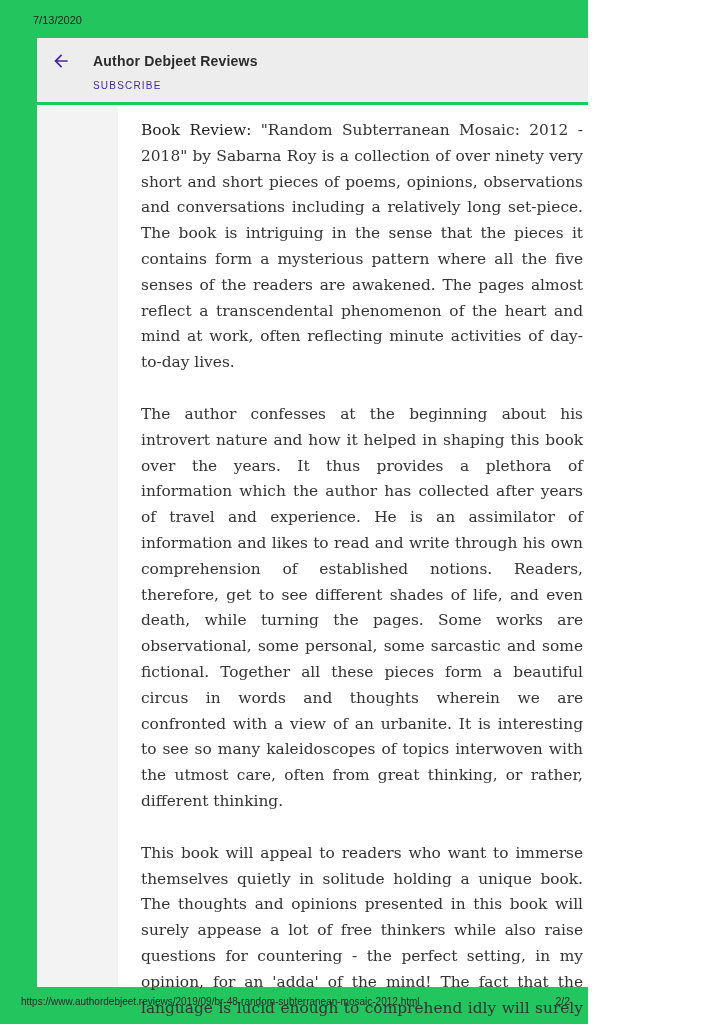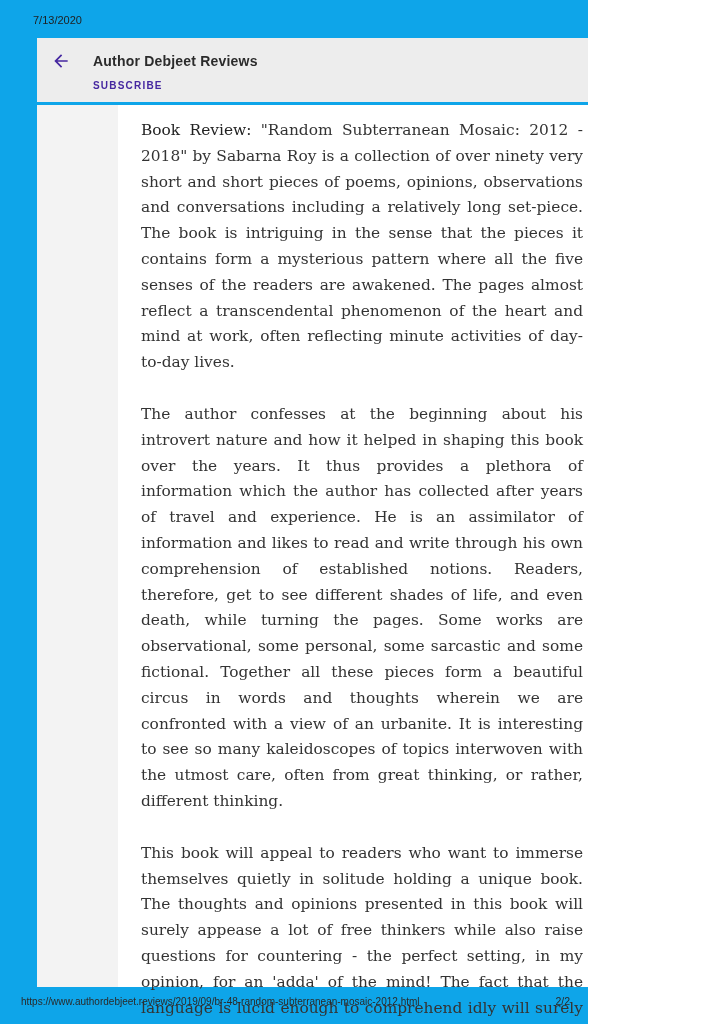--- a/index.html
+++ b/index.html
@@ -7,21 +7,21 @@
     --header-bg:#ededed;
     --column-bg:#f3f3f3;
     --body-text:#333333;
     --chrome-text:#1f1f1f;
   }
   *{margin:0;padding:0;box-sizing:border-box;}
   html,body{background:#fff;}
   .page{
     position:relative;
     width:588px;height:1024px;
-    background:#0ea5e9;
+    background:#22c55e;
     font-family:"Liberation Sans",sans-serif;
     overflow:hidden;
   }
 
   
   .print-date{
     position:absolute;top:14px;left:33px;
     font-size:11px;color:var(--chrome-text);
   }
   .print-title{
@@ -48,21 +48,21 @@
   .blog-title{
     margin-left:20px;
     font-size:14px;font-weight:700;color:#2b2b2b;
     letter-spacing:.2px;
   }
   .spacer{flex:1;}
   .subscribe{
     display:inline-block;border:none;background:transparent;cursor:pointer;
     margin:7px 0 0 56px;
     font-family:"Liberation Sans",sans-serif;
-    font-size:10px;font-weight:700;letter-spacing:1.2px;
+    font-size:10px;font-weight:400;letter-spacing:1.2px;
     color:var(--accent);
   }
 
   
   .content{
     position:absolute;left:37px;top:105px;width:654px;height:882px;
     display:flex;
   }
   .gutter-left{width:81px;background:var(--column-bg);}
   .gutter-right{width:85px;background:var(--column-bg);}

